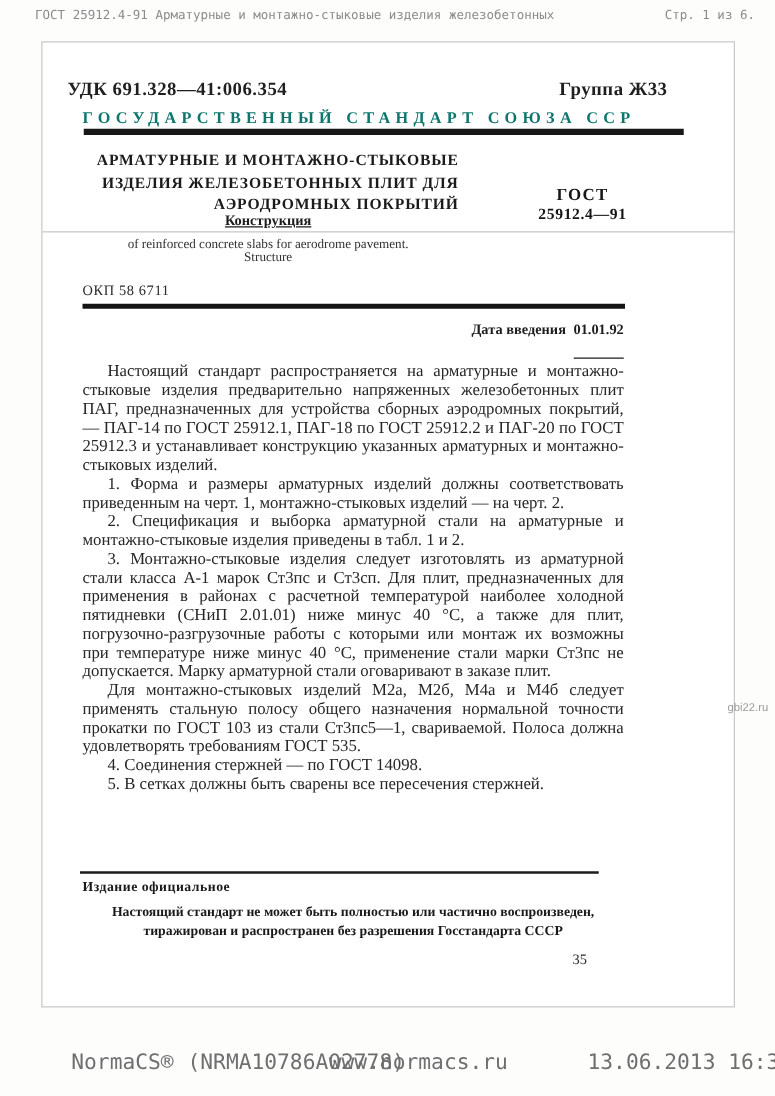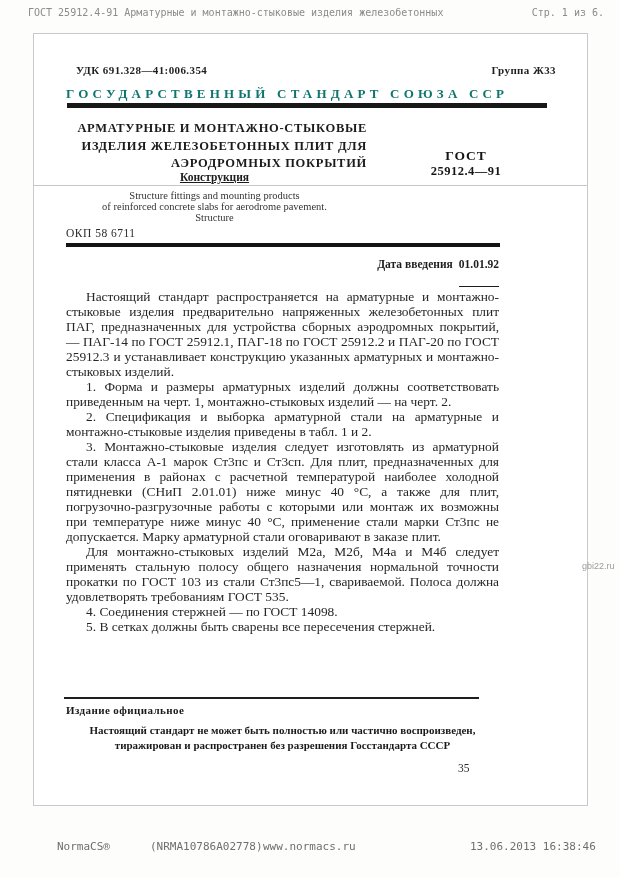--- a/index.html
+++ b/index.html
@@ -11,36 +11,36 @@
   
   .viewer-header{
     position:absolute;top:7px;left:28px;right:16px;
     display:flex;justify-content:space-between;
     font-family:"DejaVu Sans Mono",monospace;
     font-size:10px;color:#8b8b8b;white-space:nowrap;
   }
   .viewer-footer{
     position:absolute;top:840px;left:0;width:604px;height:14px;
     font-family:"DejaVu Sans Mono",monospace;
-    font-size:11px;color:#6f6f6f;white-space:nowrap;
+    font-size:17px;color:#6f6f6f;white-space:nowrap;
   }
   .vf-app{position:absolute;left:57px;top:0;}
   .vf-lic{position:absolute;left:150px;top:0;}
   .vf-site{position:absolute;left:263px;top:0;}
   .vf-date{position:absolute;left:470px;top:0;}
   
   .page{
     position:absolute;left:33px;top:33px;width:555px;height:773px;
     background:#ffffff;border:1px solid #c9c9c9;box-sizing:border-box;
   }
   .page *{box-sizing:border-box;}
   .abs{position:absolute;}
   
-  .udk-row{top:30px;left:42px;width:480px;display:flex;justify-content:space-between;
-    font-weight:bold;font-size:11px;color:#1f1f1f;letter-spacing:0.4px;}
+  .udk-row{top:30px;left:20px;width:480px;display:flex;justify-content:space-between;
+    font-weight:bold;font-size:15px;color:#1f1f1f;letter-spacing:0.4px;}
   .main-heading{top:52px;left:32px;width:516px;font-weight:bold;font-size:13px;
     letter-spacing:4.2px;white-space:nowrap;color:#0f766e;}
   .heading-rule{top:69px;left:33px;width:480px;height:5px;background:#181818;}
   .title-ru{top:86px;left:28px;width:305px;text-align:right;font-weight:bold;
     font-size:12.5px;line-height:17.5px;letter-spacing:0.7px;color:#1b1b1b;}
   .subtitle-ru{top:137px;left:28px;width:305px;text-align:center;font-weight:bold;
     font-size:11.5px;color:#1b1b1b;text-decoration:underline;}
   .thin-line{top:151px;left:0;width:553px;height:1px;background:#c6c6c6;}
   .title-en{top:156px;left:18px;width:325px;text-align:center;
     font-size:10.5px;line-height:11px;color:#333;}
@@ -87,21 +87,20 @@
     <div>АРМАТУРНЫЕ И МОНТАЖНО-СТЫКОВЫЕ</div>
     <div>ИЗДЕЛИЯ ЖЕЛЕЗОБЕТОННЫХ ПЛИТ ДЛЯ</div>
     <div>АЭРОДРОМНЫХ ПОКРЫТИЙ</div>
   </div>
 
   <div class="abs subtitle-ru">Конструкция</div>
 
   <div class="abs thin-line"></div>
 
   <div class="abs title-en">
-    <div>Structure fittings and mounting products</div>
     <div>of reinforced concrete slabs for aerodrome pavement.</div>
     <div>Structure</div>
   </div>
 
   <div class="abs okp">ОКП 58 6711</div>
 
   <div class="abs gost-block">
     <div class="gost-label">ГОСТ</div>
     <div class="gost-number">25912.4—91</div>
   </div>

